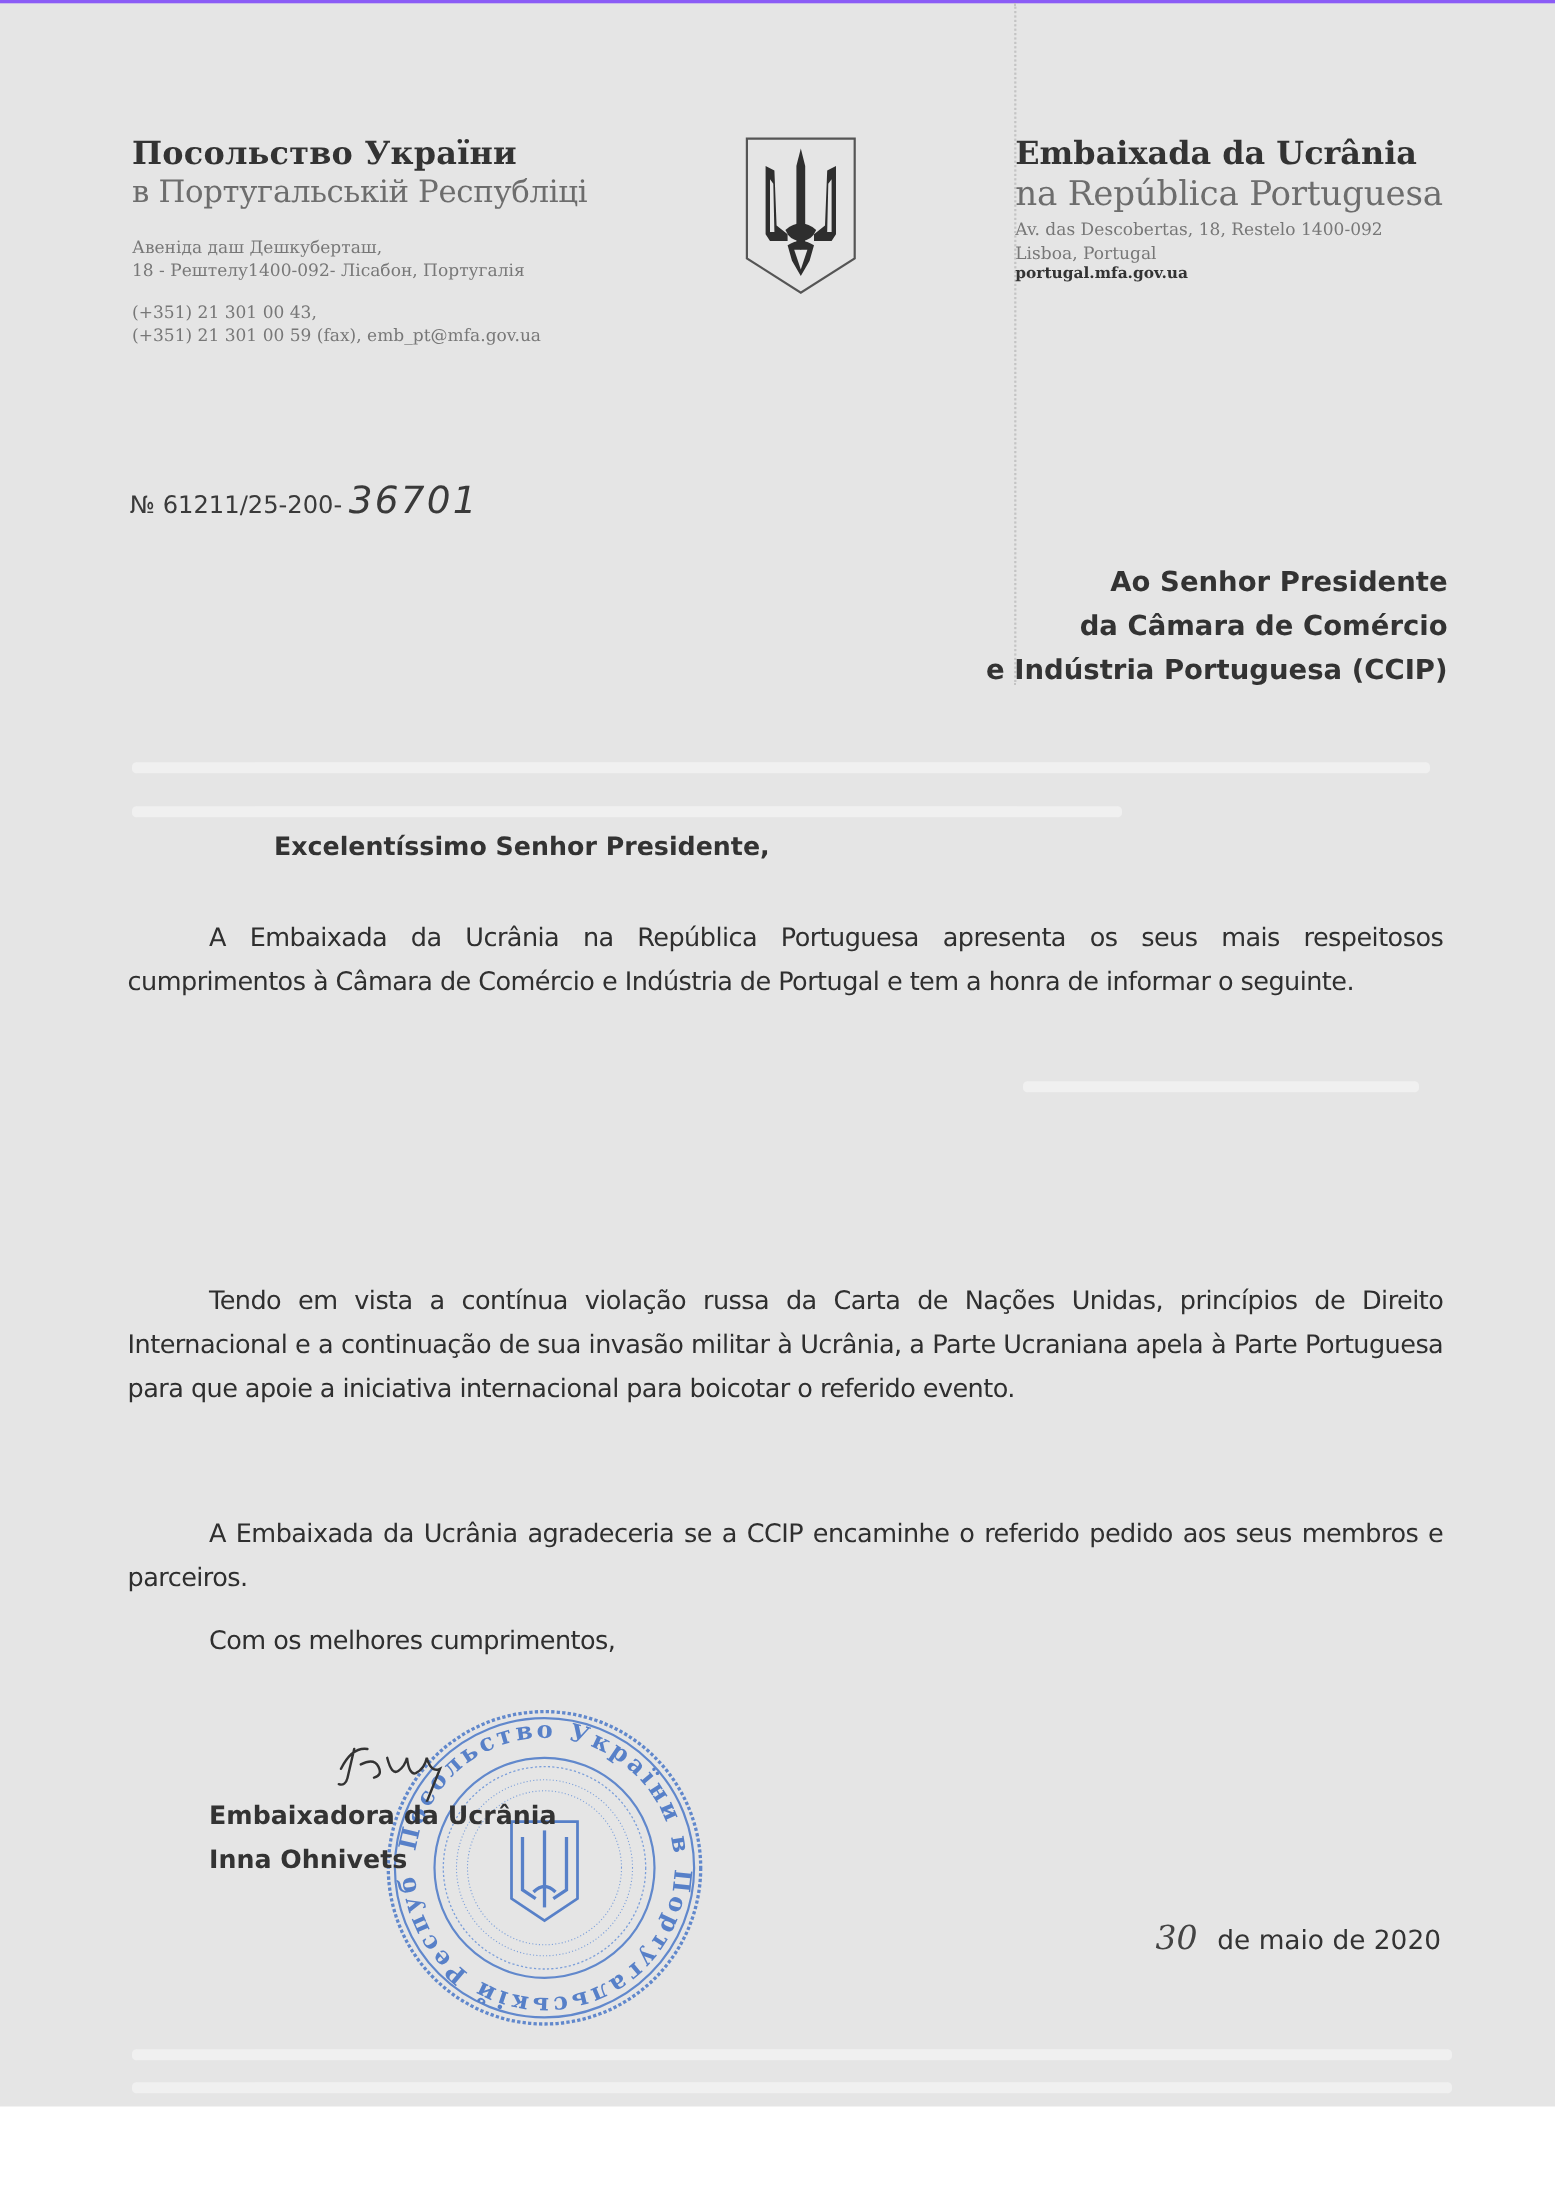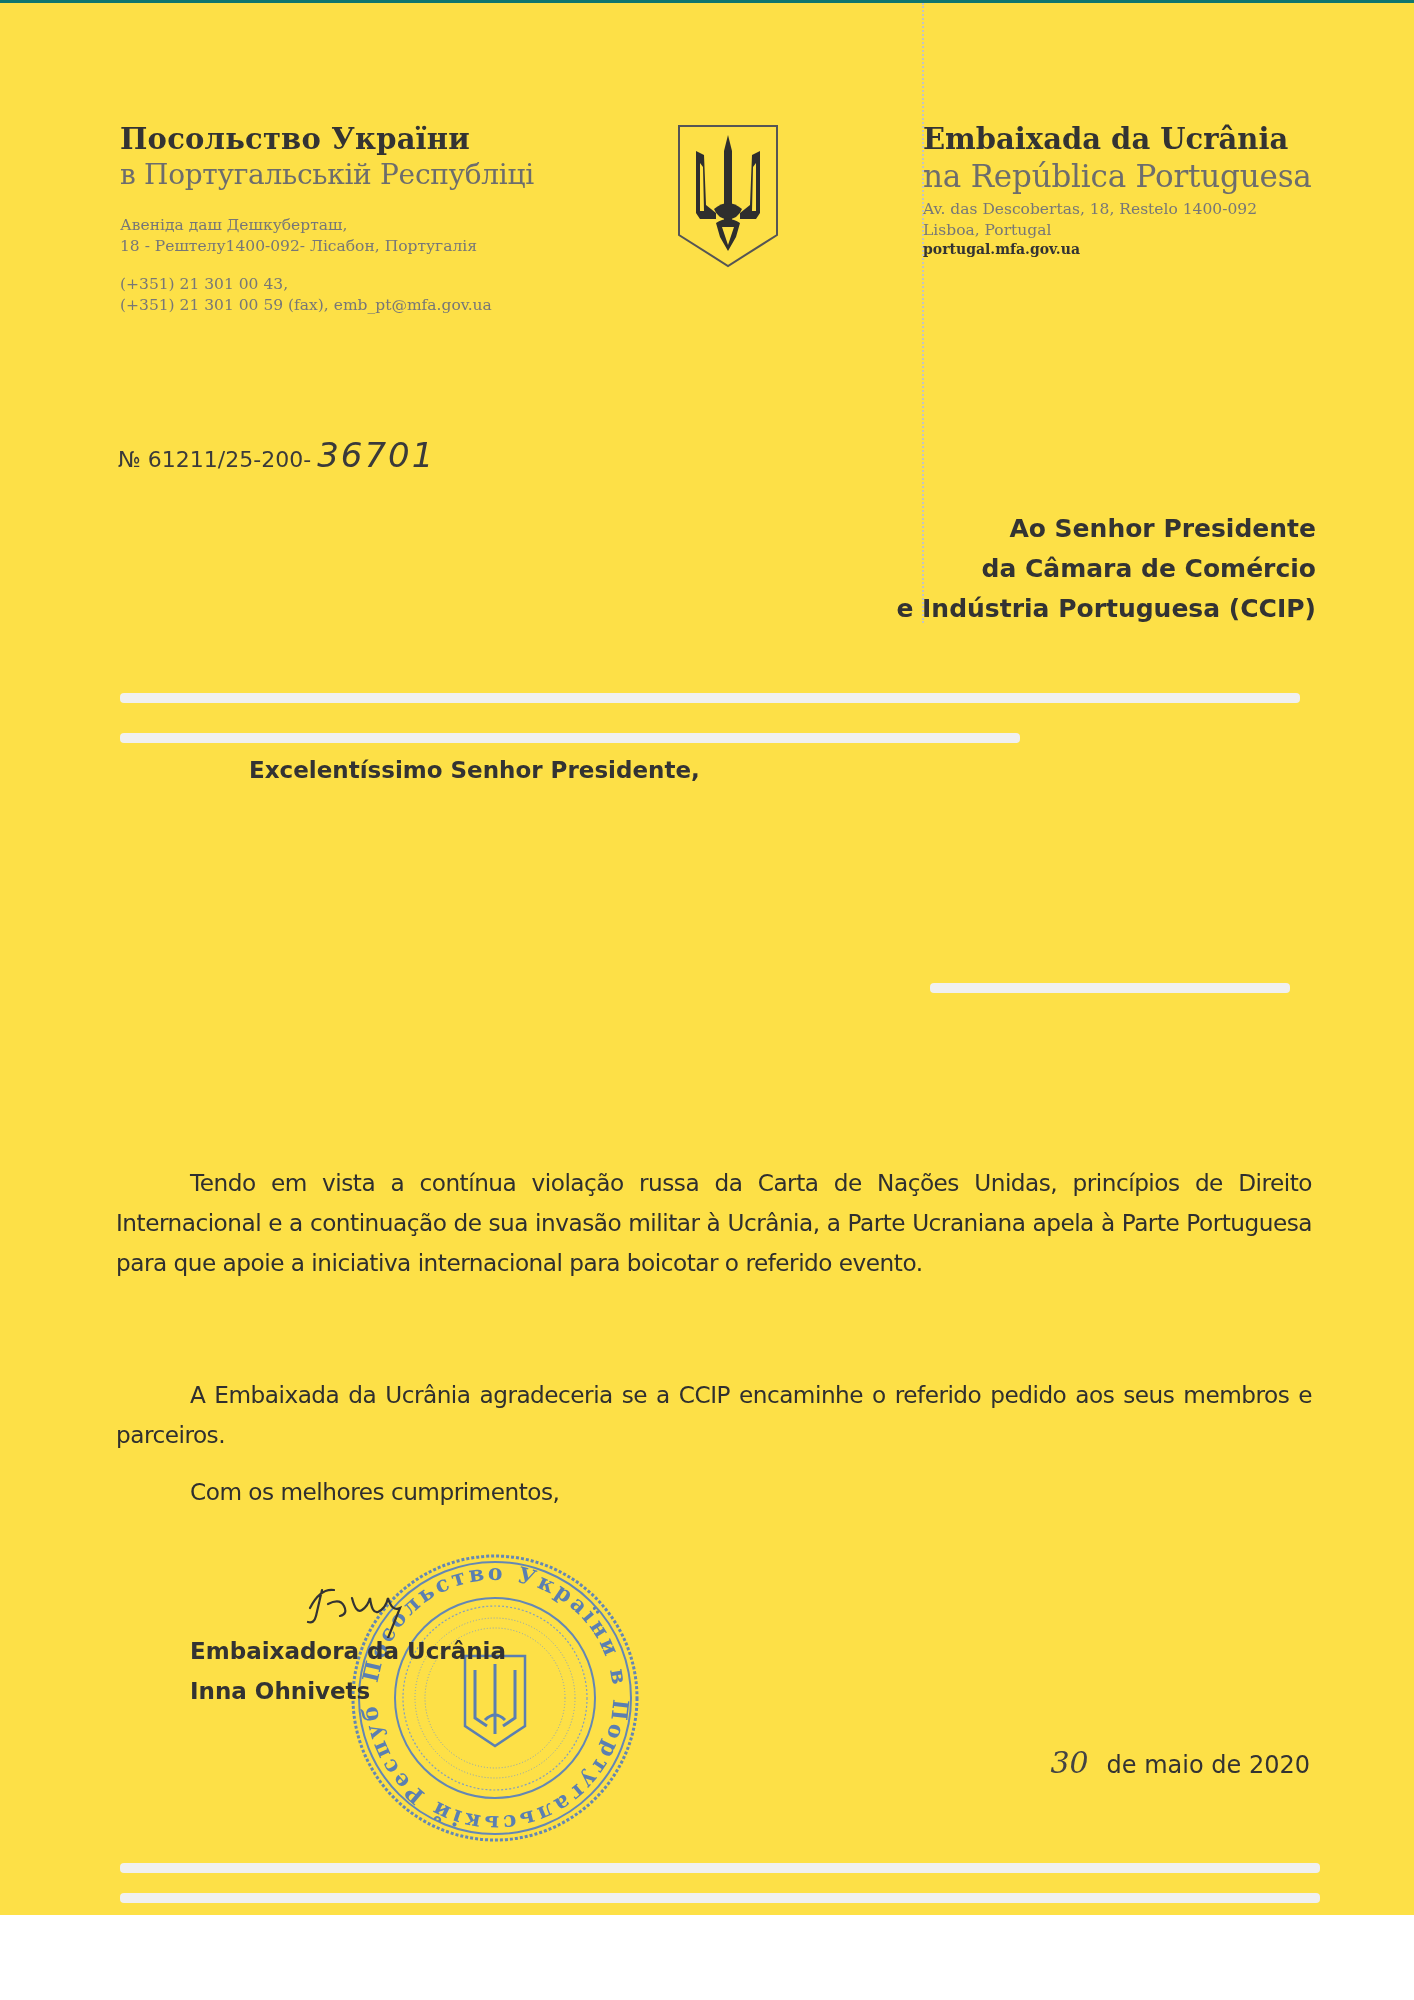--- a/index.html
+++ b/index.html
@@ -4,22 +4,22 @@
 <style>
   html, body { margin: 0; padding: 0; }
   body {
     width: 1414px; height: 2000px; position: relative; overflow: hidden;
     background: #ffffff;
     font-family: "DejaVu Sans", sans-serif;
     color: #2a2a2a;
   }
   .page {
     position: absolute; left: 0; top: 0; width: 1414px; height: 1915px;
-    background: #fde047;
-    border-top: 3px solid #0f766e;
+    background: #e5e5e5;
+    border-top: 3px solid #8b5cf6;
     box-sizing: border-box;
   }
   .fold-line {
     position: absolute; left: 922px; top: 0; width: 0; height: 620px;
     border-left: 2px dotted #c4c4c4;
   }
   
   .hdr-left { position: absolute; left: 120px; top: 118px; }
   .emb-ua-title {
     font-family: "DejaVu Serif", serif; font-weight: bold;
@@ -164,20 +164,23 @@
   </div>
 
   <div class="addressee">
     <div>Ao Senhor Presidente</div>
     <div>da Câmara de Comércio</div>
     <div>e Indústria Portuguesa (CCIP)</div>
   </div>
 
   <div class="salutation">Excelentíssimo Senhor Presidente,</div>
 
+  <div class="body p1">
+      <p>A Embaixada da Ucrânia na República Portuguesa apresenta os seus mais respeitosos cumprimentos à Câmara de Comércio e Indústria de Portugal e tem a honra de informar o seguinte.</p>
+    </div>
   <div class="body p3">
       <p>Tendo em vista a contínua violação russa da Carta de Nações Unidas, princípios de Direito Internacional e a continuação de sua invasão militar à Ucrânia, a Parte Ucraniana apela à Parte Portuguesa para que apoie a iniciativa internacional para boicotar o referido evento.</p>
     </div>
   <div class="body p4">
       <p>A Embaixada da Ucrânia agradeceria se a CCIP encaminhe o referido pedido aos seus membros e parceiros.</p>
     </div>
 
   <div class="closing">Com os melhores cumprimentos,</div>
 
   <svg class="stamp" viewBox="0 0 300 300">

